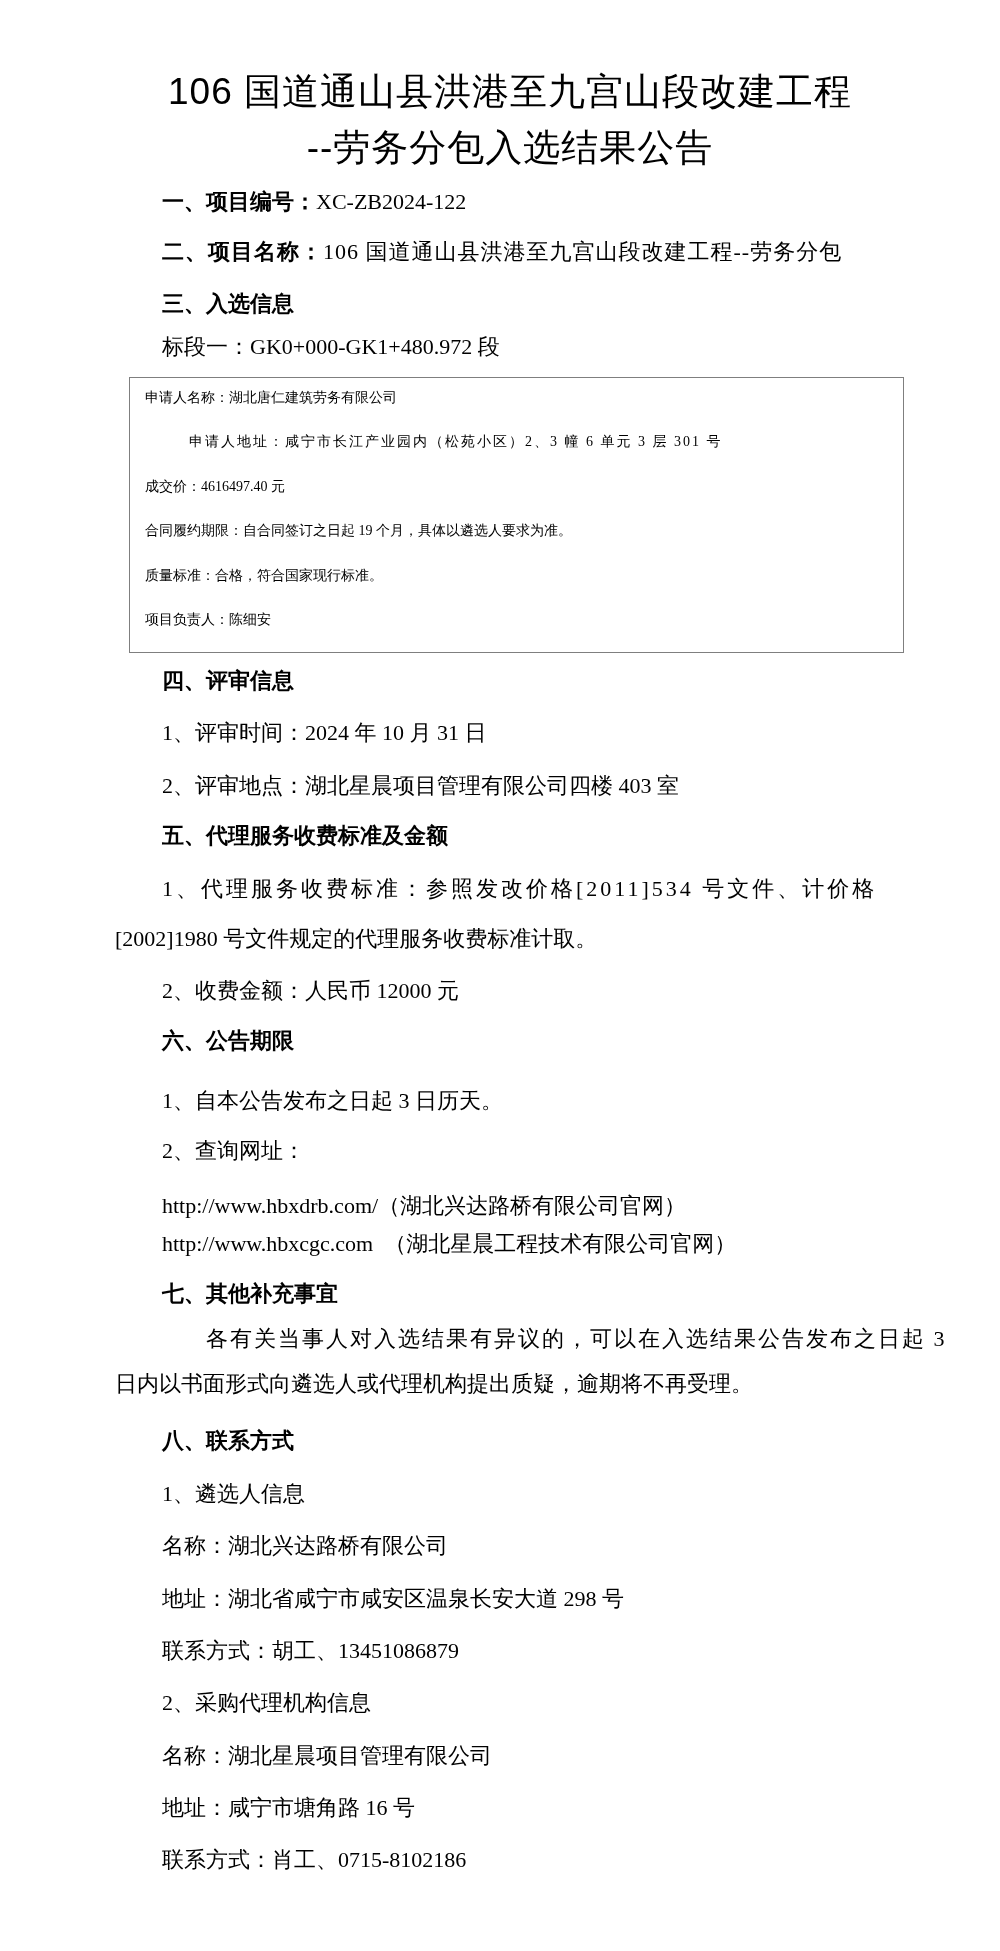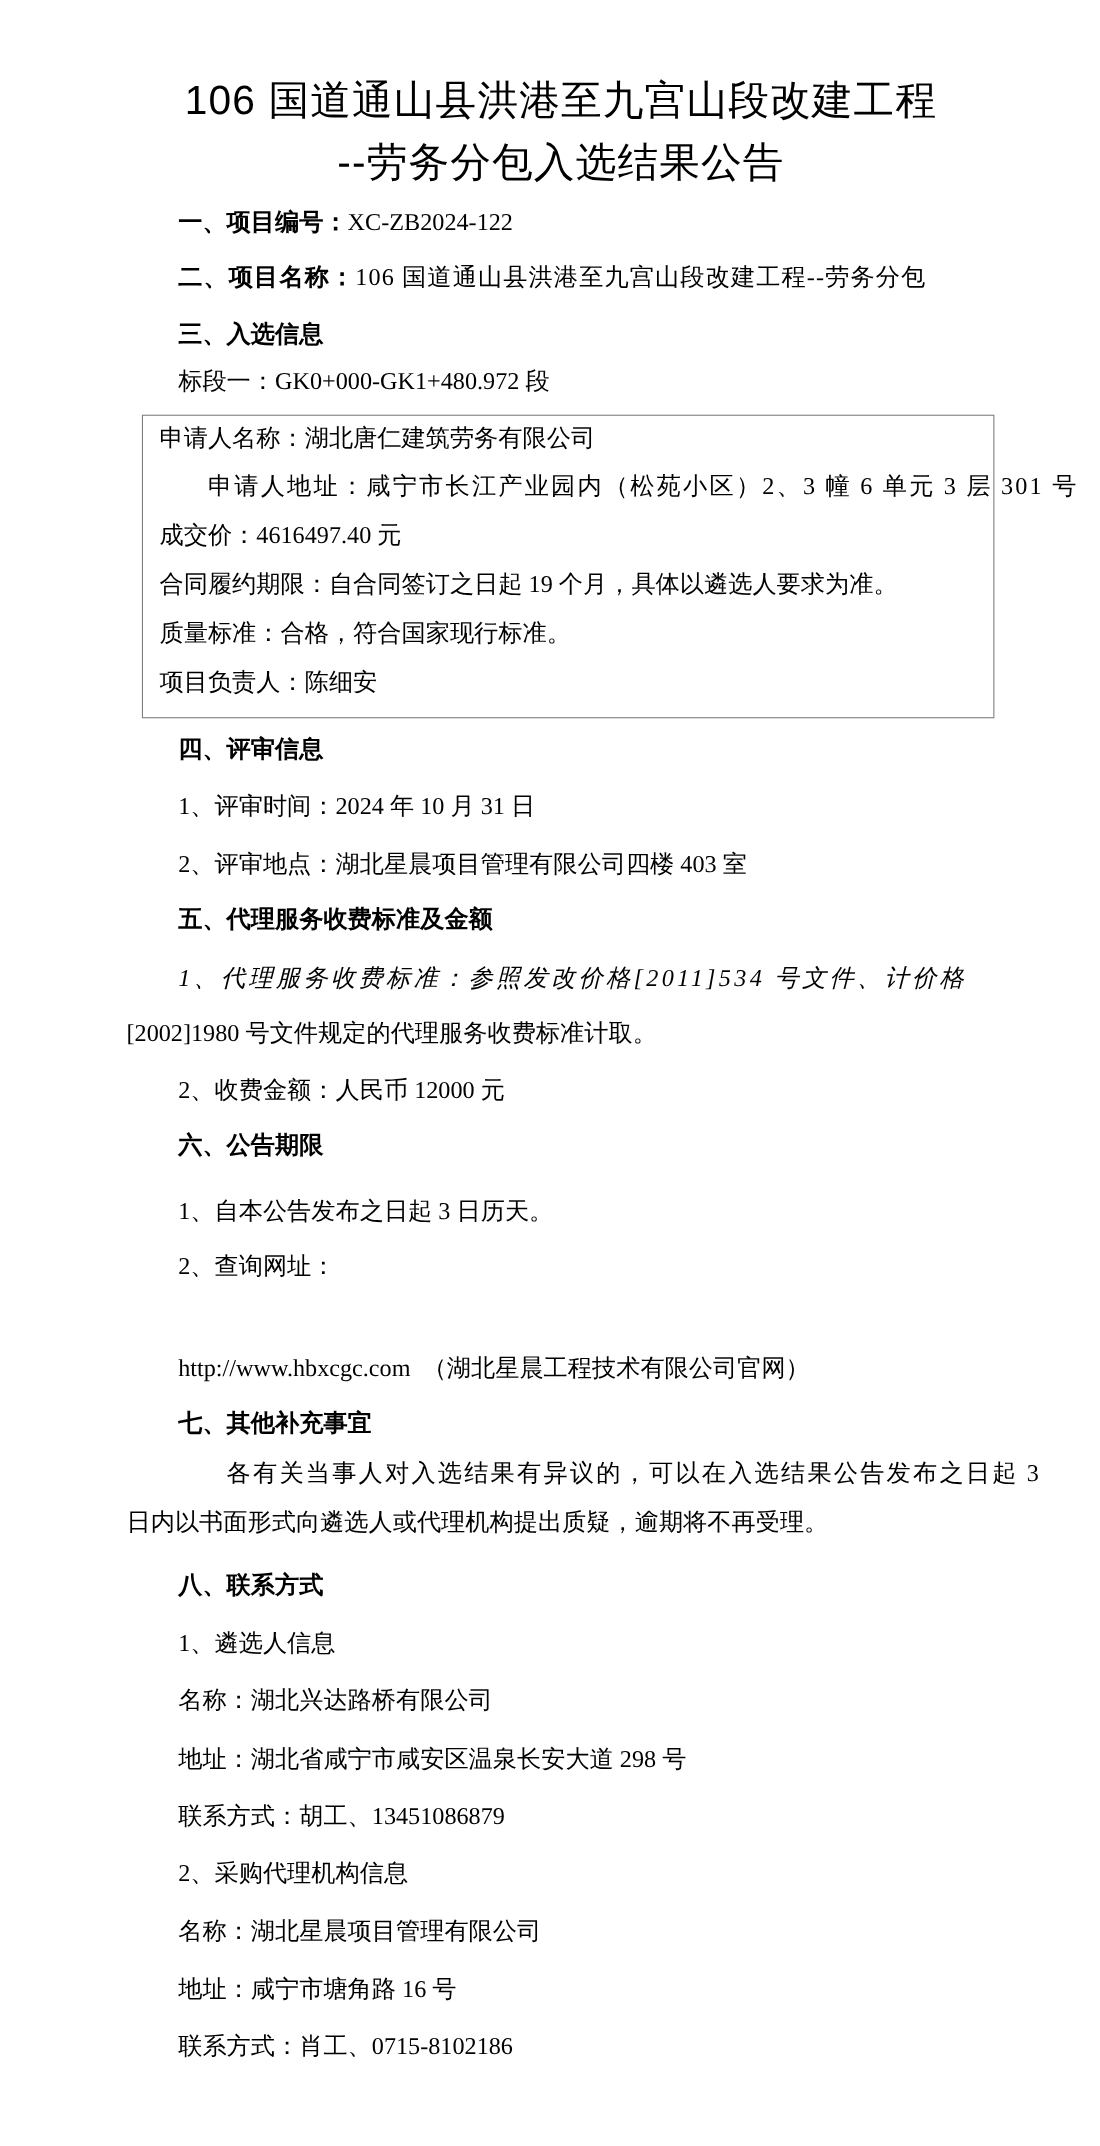--- a/index.html
+++ b/index.html
@@ -29,34 +29,34 @@
     font-size:22px;
     line-height:27px;
     white-space:pre;
   }
   .ind{left:162px;}
   .flush{left:115px;}
   .bold{font-weight:700;}
   .b{font-weight:700;margin-top:16px;}
   .ls1{letter-spacing:1px;}
   .ls2{letter-spacing:2px;margin-left:44px;}
-  .ls3{letter-spacing:3px;font-style:italic;}
+  .ls3{letter-spacing:3px;}
   .winner-box{
     position:absolute;
     left:129px;
     top:377px;
     width:773px;
     height:274px;
     border:1px solid #7f7f7f;
     background:#ffffff;
   }
   .winner-box .row{
     position:absolute;
     left:15px;
-    font-size:22px;
+    font-size:14px;
     line-height:27px;
     white-space:pre;
   }
 </style>
 </head>
 <body>
 
 <div class="page">
 
   <div class="title-line" style="top:70px">106 国道通山县洪港至九宫山段改建工程</div>
@@ -84,20 +84,21 @@
   <div class="ln ind" style="top:772px">2、评审地点：湖北星晨项目管理有限公司四楼 403 室</div>
 
   <div class="ln ind bold" style="top:822px">五、代理服务收费标准及金额</div>
   <div class="ln ind ls3" style="top:875px">1、代理服务收费标准：参照发改价格[2011]534 号文件、计价格</div>
   <div class="ln flush" style="top:925px">[2002]1980 号文件规定的代理服务收费标准计取。</div>
   <div class="ln ind" style="top:977px">2、收费金额：人民币 12000 元</div>
 
   <div class="ln ind bold" style="top:1027px">六、公告期限</div>
   <div class="ln ind" style="top:1087px">1、自本公告发布之日起 3 日历天。</div>
   <div class="ln ind" style="top:1137px">2、查询网址：</div>
+  <div class="ln ind" style="top:1192px">http://www.hbxdrb.com/（湖北兴达路桥有限公司官网）</div>
   <div class="ln ind" style="top:1230px">http://www.hbxcgc.com  （湖北星晨工程技术有限公司官网）</div>
 
   <div class="ln ind bold" style="top:1280px">七、其他补充事宜</div>
   <div class="ln ind ls2" style="top:1325px">各有关当事人对入选结果有异议的，可以在入选结果公告发布之日起 3</div>
   <div class="ln flush" style="top:1370px">日内以书面形式向遴选人或代理机构提出质疑，逾期将不再受理。</div>
 
   <div class="ln ind bold" style="top:1427px">八、联系方式</div>
 
   <div class="ln ind" style="top:1480px">1、遴选人信息</div>
   <div class="ln ind" style="top:1532px">名称：湖北兴达路桥有限公司</div>

